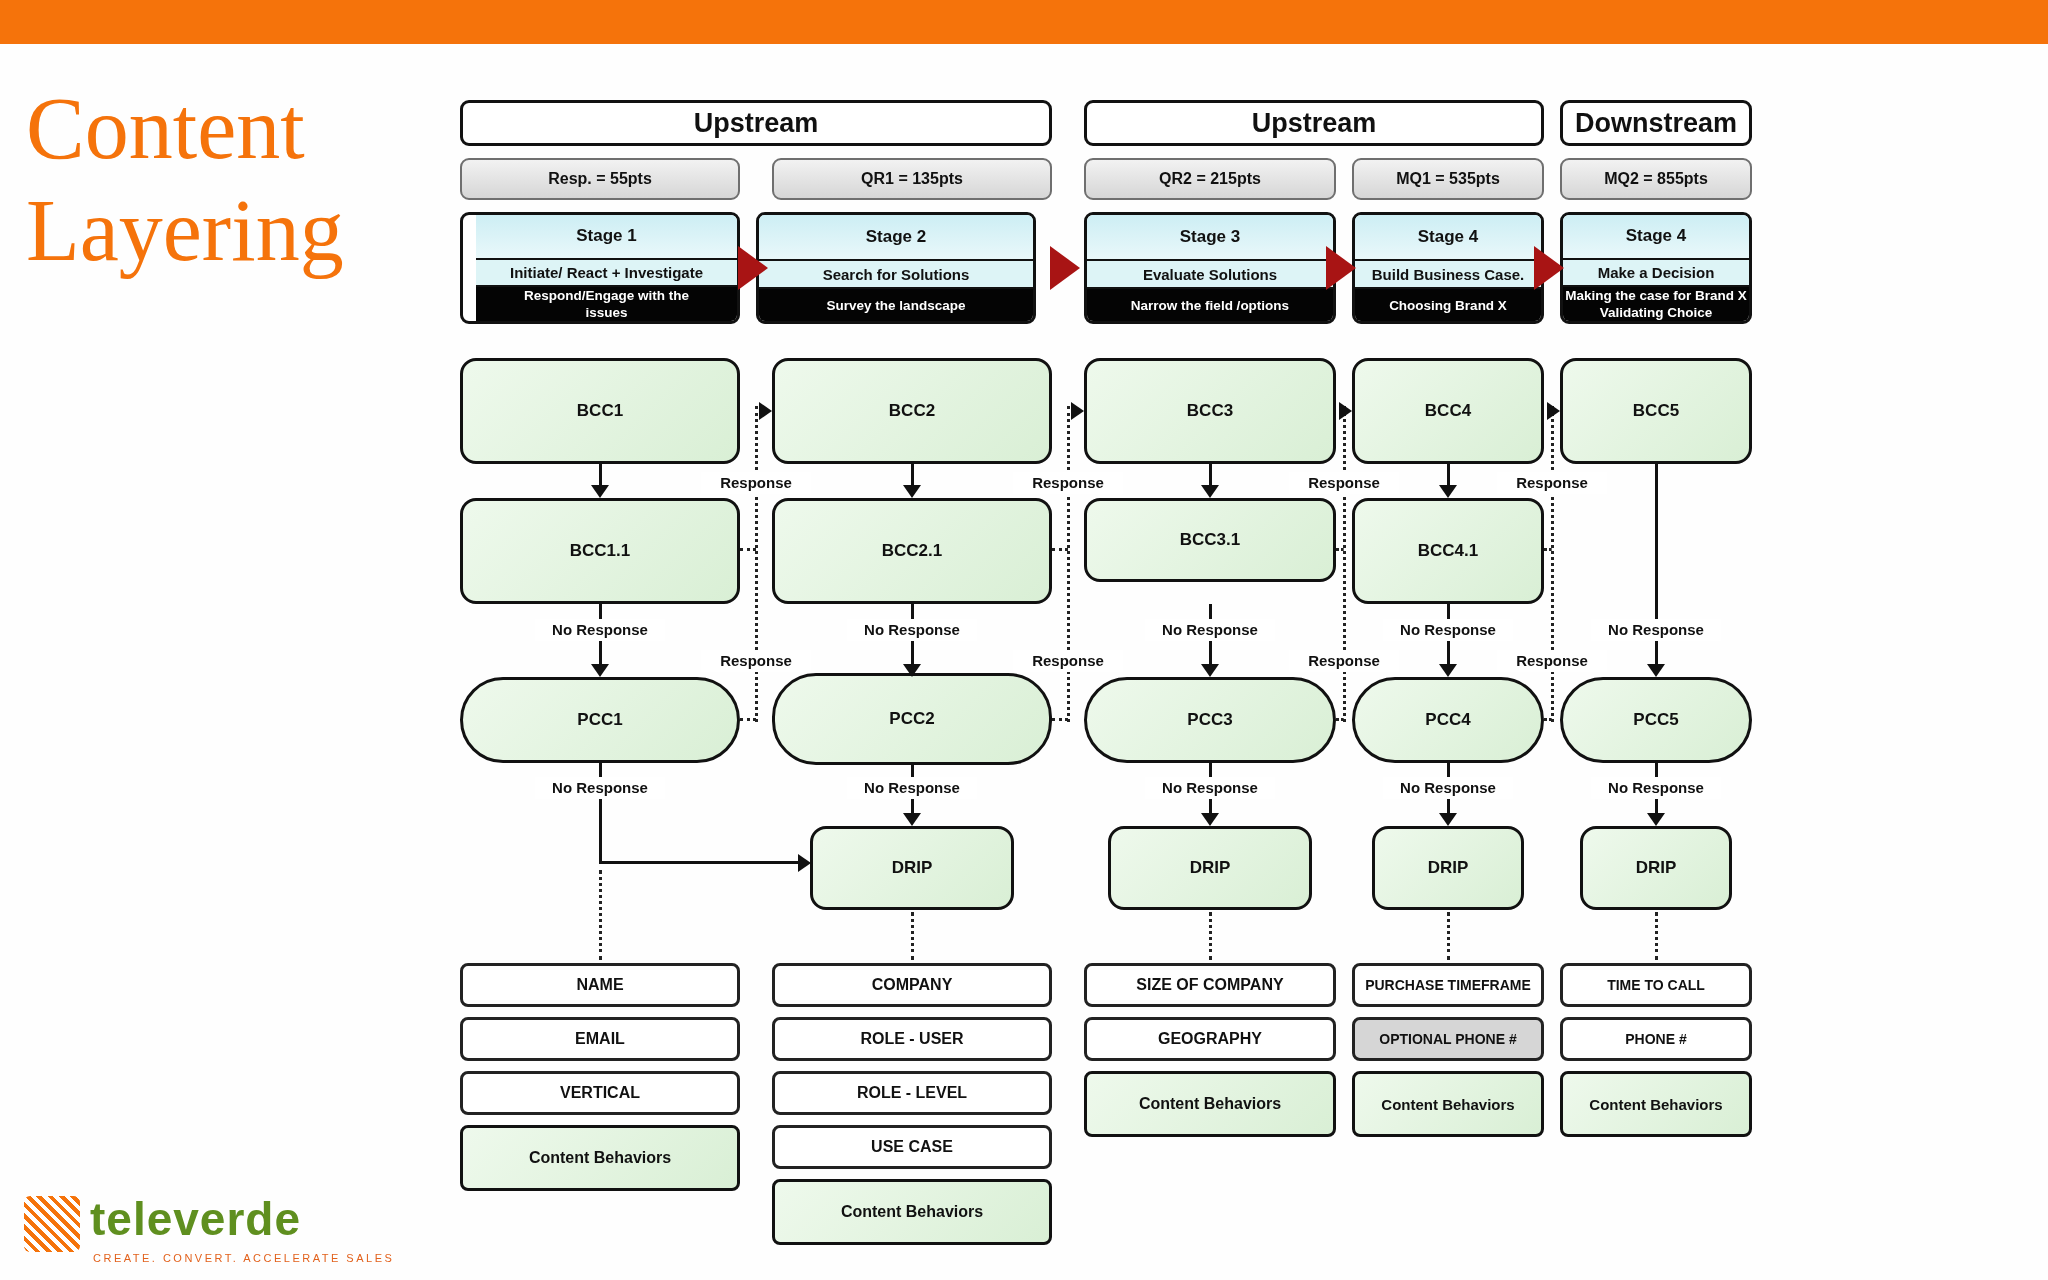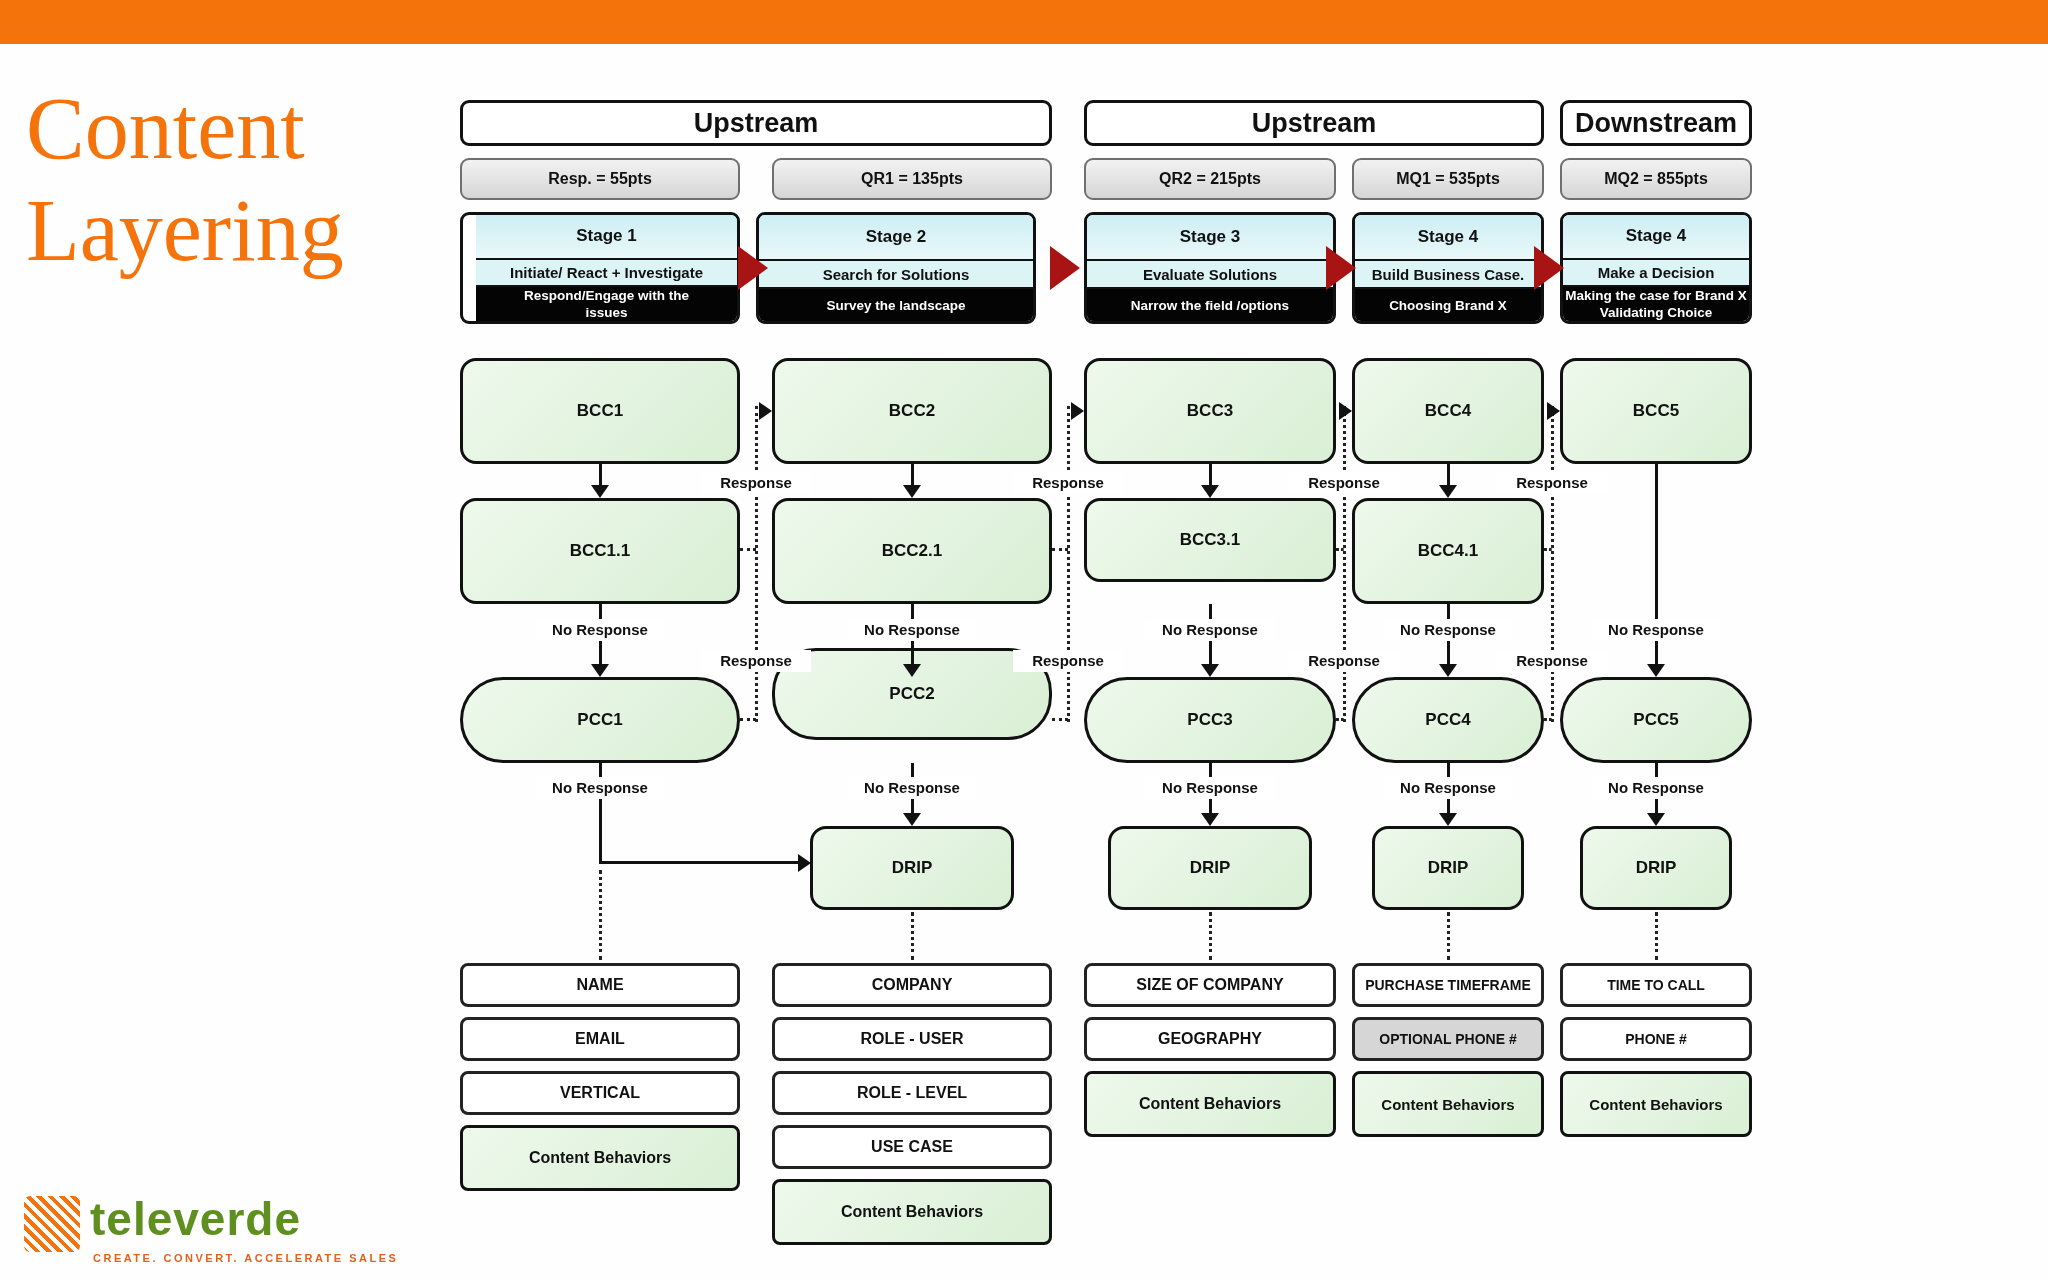--- a/index.html
+++ b/index.html
@@ -46,21 +46,21 @@
         border-top:13px solid #111;z-index:2;}
   .ah-r{position:absolute;width:0;height:0;border-top:9px solid transparent;border-bottom:9px solid transparent;
         border-left:13px solid #111;z-index:2;}
   .lbl{position:absolute;height:22px;line-height:22px;font-size:15px;font-weight:bold;text-align:center;
        background:#fff;z-index:5;}
   
   .logo-mark{position:absolute;left:24px;top:1196px;width:56px;height:56px;border-radius:6px;
        background:repeating-linear-gradient(45deg,var(--accent,#F5730B) 0 4px,#fff 4px 8px);}
   .logo-name{position:absolute;left:90px;top:1192px;font-size:46px;font-weight:bold;
        color:var(--logo-green,#5F8F1F);letter-spacing:1px;}
-  .logo-tag{position:absolute;left:93px;top:1252px;font-size:11px;font-weight:bold;letter-spacing:2.5px;
+  .logo-tag{position:absolute;left:93px;top:1252px;font-size:11px;font-weight:normal;letter-spacing:2.5px;
        color:var(--tag-orange,#E2611C);}
 </style>
 </head>
 <body>
 
 <div id="canvas">
 
   <div class="topbar"></div>
 
   <div class="title">
@@ -116,21 +116,21 @@
   <div class="gbox" style="left:1084px;top:358px;width:252px;height:106px;">BCC3</div>
   <div class="gbox" style="left:1352px;top:358px;width:192px;height:106px;">BCC4</div>
   <div class="gbox" style="left:1560px;top:358px;width:192px;height:106px;">BCC5</div>
 
   <div class="gbox" style="left:460px;top:498px;width:280px;height:106px;">BCC1.1</div>
   <div class="gbox" style="left:772px;top:498px;width:280px;height:106px;">BCC2.1</div>
   <div class="gbox" style="left:1084px;top:498px;width:252px;height:84px;">BCC3.1</div>
   <div class="gbox" style="left:1352px;top:498px;width:192px;height:106px;">BCC4.1</div>
 
   <div class="gbox pcc" style="left:460px;top:677px;width:280px;height:86px;">PCC1</div>
-  <div class="gbox pcc" style="left:772px;top:648px;width:280px;height:92px;">PCC2</div>
+  <div class="gbox pcc" style="left:772px;top:673px;width:280px;height:92px;">PCC2</div>
   <div class="gbox pcc" style="left:1084px;top:677px;width:252px;height:86px;">PCC3</div>
   <div class="gbox pcc" style="left:1352px;top:677px;width:192px;height:86px;">PCC4</div>
   <div class="gbox pcc" style="left:1560px;top:677px;width:192px;height:86px;">PCC5</div>
 
   <div class="gbox" style="left:810px;top:826px;width:204px;height:84px;">DRIP</div>
   <div class="gbox" style="left:1108px;top:826px;width:204px;height:84px;">DRIP</div>
   <div class="gbox" style="left:1372px;top:826px;width:152px;height:84px;">DRIP</div>
   <div class="gbox" style="left:1580px;top:826px;width:152px;height:84px;">DRIP</div>
 
   <div class="vl" style="left:599px;top:464px;height:24px;"></div>

